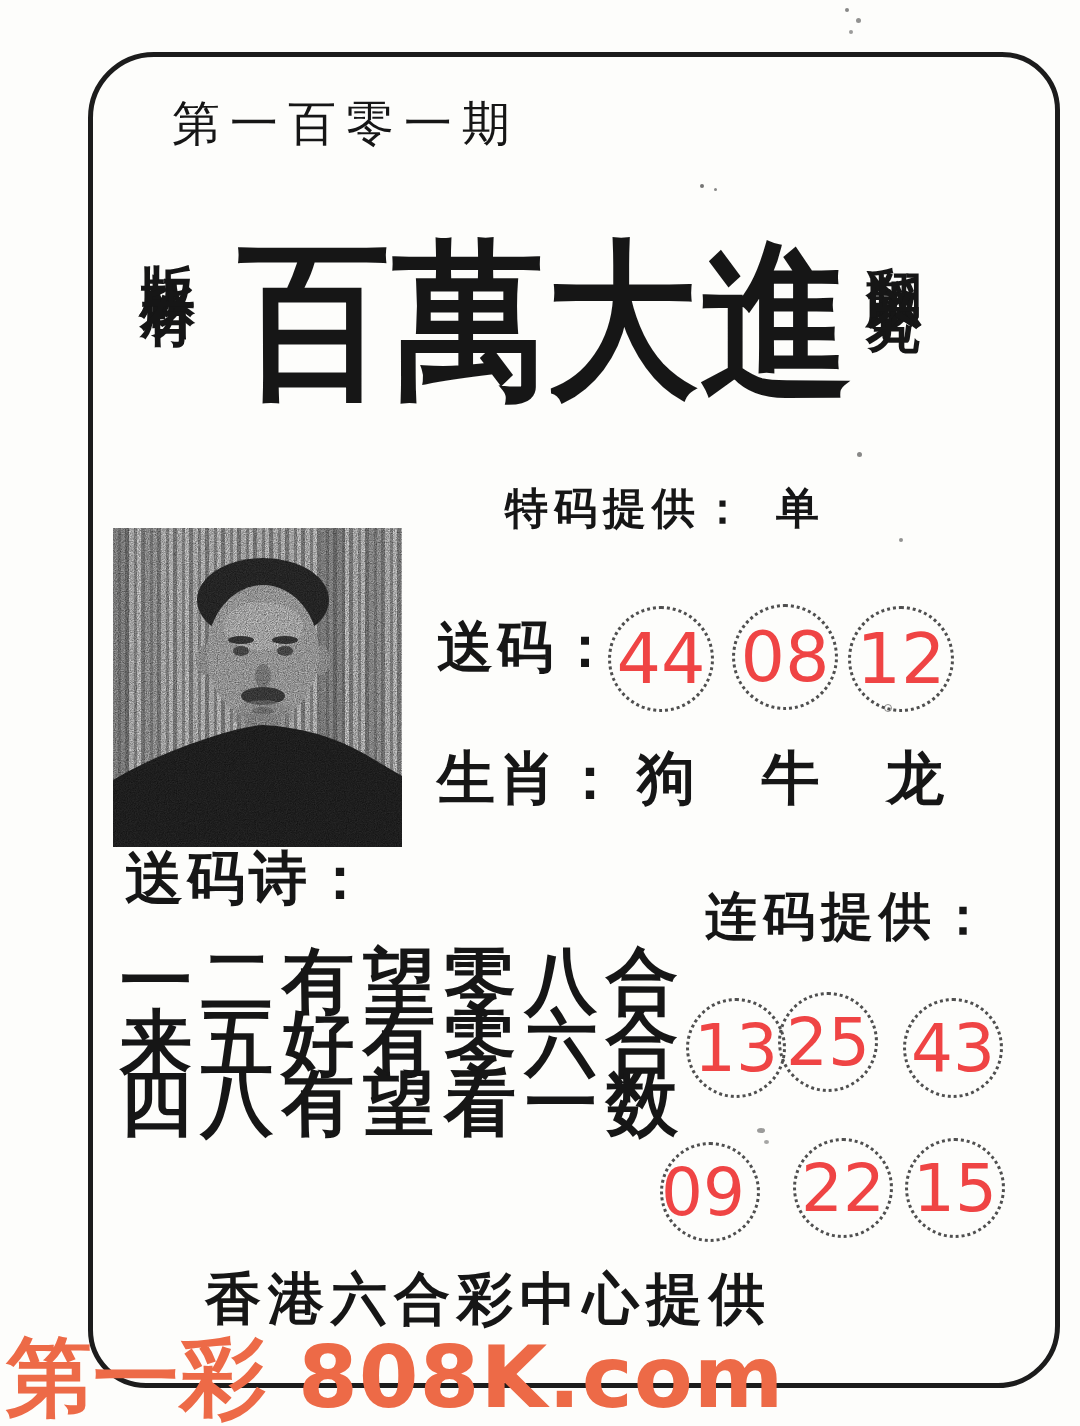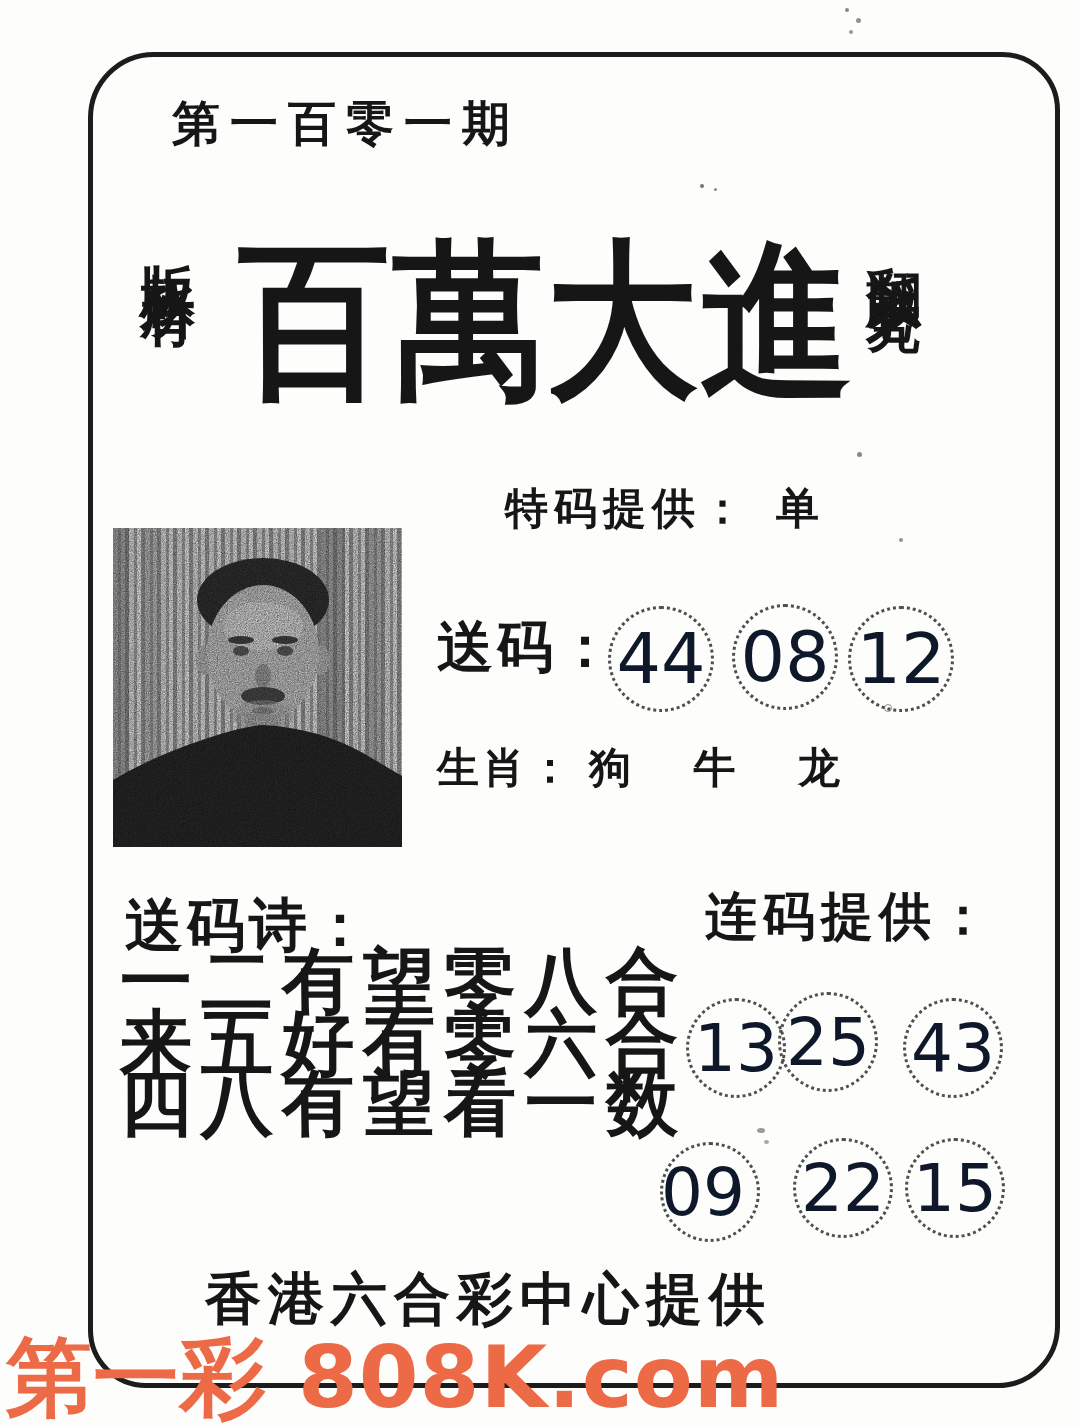--- a/index.html
+++ b/index.html
@@ -10,50 +10,50 @@
     color:#161616;
   }
   .abs{position:absolute;}
   
   .card-frame{
     left:88px;top:52px;width:962px;height:1326px;
     border:5px solid #1c1c1c;border-radius:66px 58px 62px 58px;
     background:transparent;
   }
   .issue{
-    left:172px;top:92px;font-size:48px;font-weight:700;letter-spacing:10px;
+    left:172px;top:92px;font-size:48px;font-weight:400;letter-spacing:10px;
     white-space:nowrap;
   }
   .vcol{
     writing-mode:vertical-rl;text-orientation:upright;
     font-size:55px;font-weight:700;letter-spacing:10px;white-space:nowrap;
   }
   .vcol-left{left:130px;top:220px;}
   .vcol-right{left:856px;top:222px;}
   .main-title{
     left:238px;top:238px;font-size:152px;font-weight:900;
     letter-spacing:2px;white-space:nowrap;line-height:1.0;
     transform:scaleY(1.12);transform-origin:top left;
   }
   .line{white-space:nowrap;font-weight:700;}
   .special-line{left:505px;top:480px;font-size:43px;letter-spacing:6px;}
   .special-line .val{margin-left:26px;}
   .sendcode-label{left:437px;top:610px;font-size:56px;letter-spacing:4px;}
-  .zodiac-line{left:437px;top:740px;font-size:42px;letter-spacing:4px;}
+  .zodiac-line{left:437px;top:740px;font-size:58px;letter-spacing:4px;}
   .zodiac-line .val{margin-left:14px;letter-spacing:26px;}
-  .poem-title{left:125px;top:887px;font-size:58px;letter-spacing:4px;}
+  .poem-title{left:125px;top:840px;font-size:58px;letter-spacing:4px;}
   .poem-line{left:120px;font-size:72px;letter-spacing:9px;font-weight:700;white-space:nowrap;}
   .consec-label{left:705px;top:882px;font-size:52px;letter-spacing:6px;}
   .footer-line{left:205px;top:1262px;font-size:56px;letter-spacing:7px;}
   
   .num-circle{
     position:absolute;border:3px dotted #4f4f4f;border-radius:50%;
     display:flex;align-items:center;justify-content:center;
     font-family:"DejaVu Sans","Liberation Sans",sans-serif;
-    color:#0f172a;font-weight:500;
+    color:#ef4444;font-weight:500;
   }
   .size-a{width:100px;height:100px;font-size:70px;}
   .size-b{width:94px;height:94px;font-size:66px;}
   .watermark{
     left:6px;top:1320px;font-size:86px;font-weight:800;
     font-family:"DejaVu Sans","Liberation Sans",sans-serif;
     color:#ed6a47;white-space:nowrap;letter-spacing:1px;z-index:5;
   }
   .photo{left:113px;top:528px;width:289px;height:319px;}
   .speck{position:absolute;background:#3a3a3a;border-radius:50%;}

